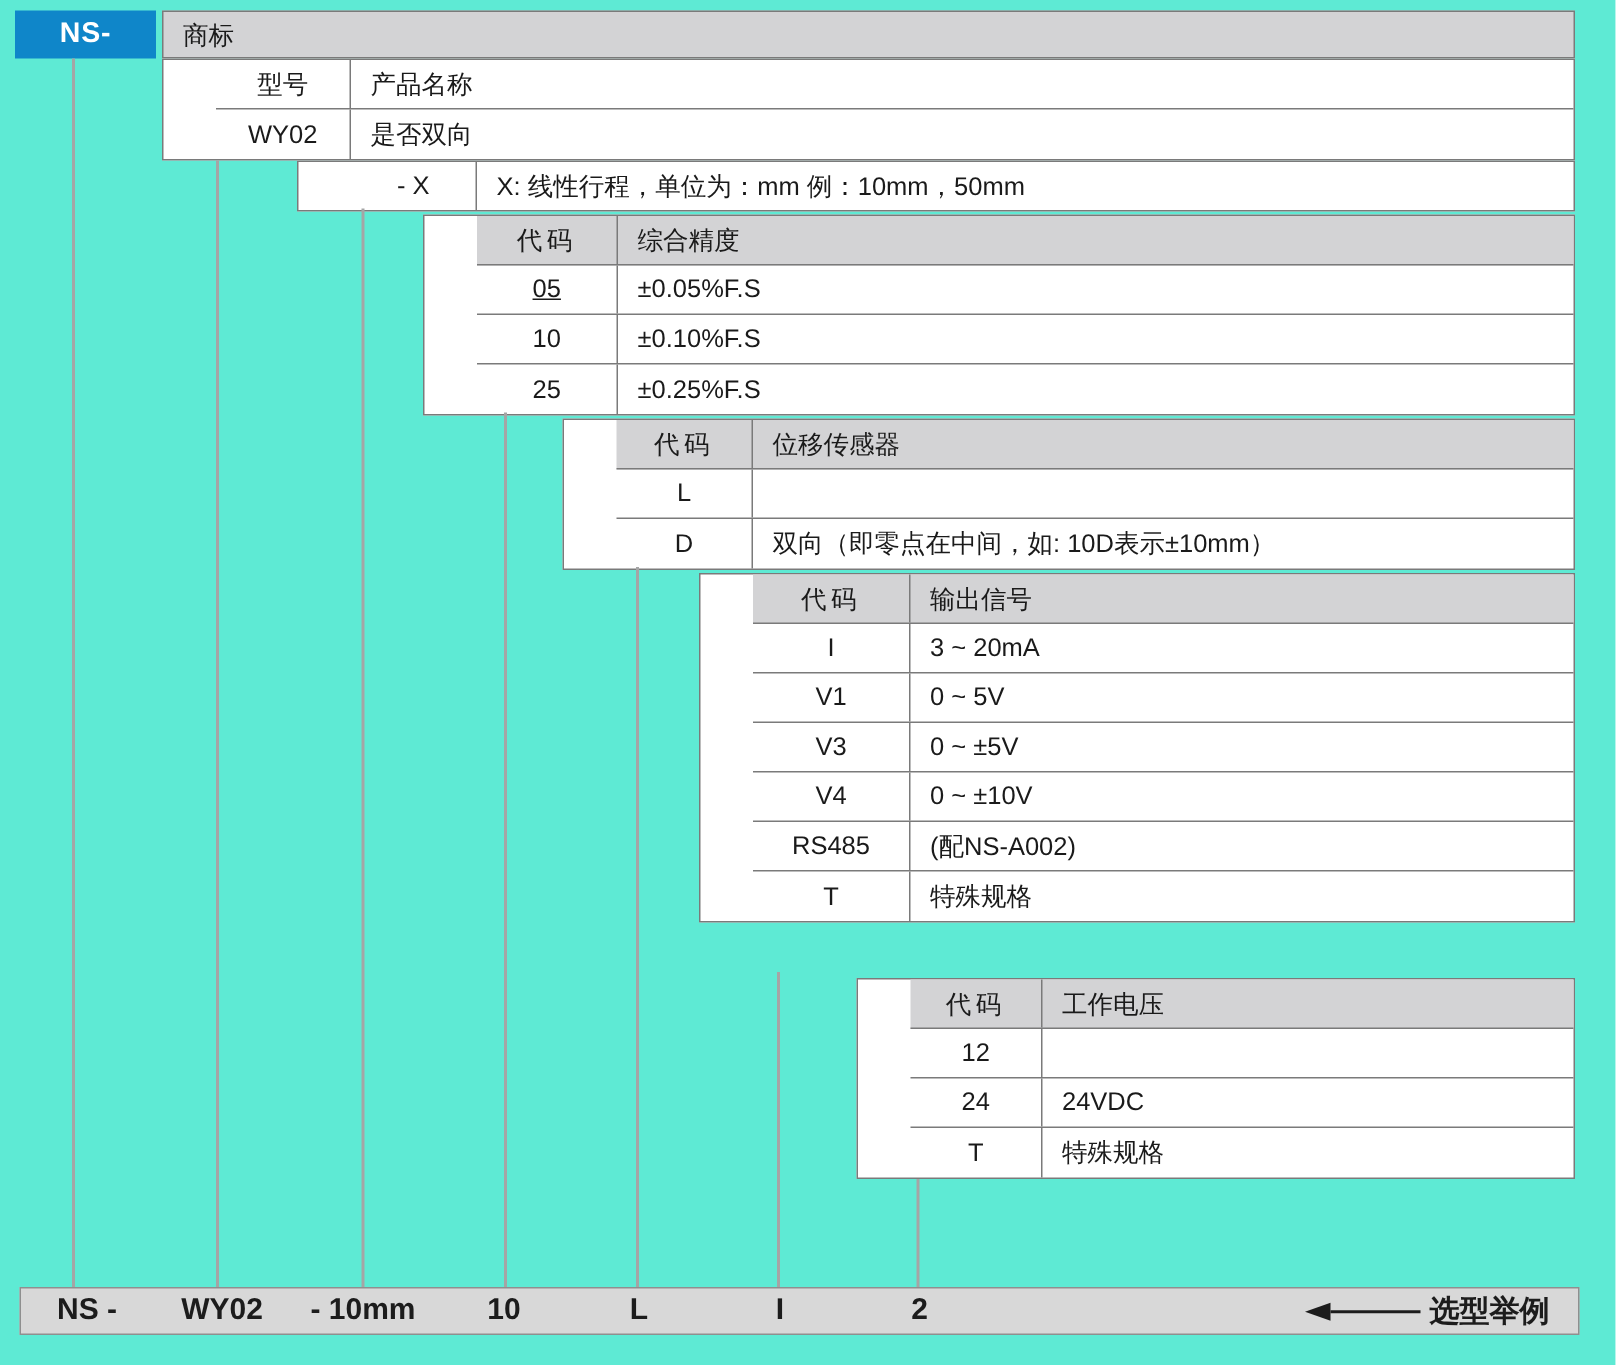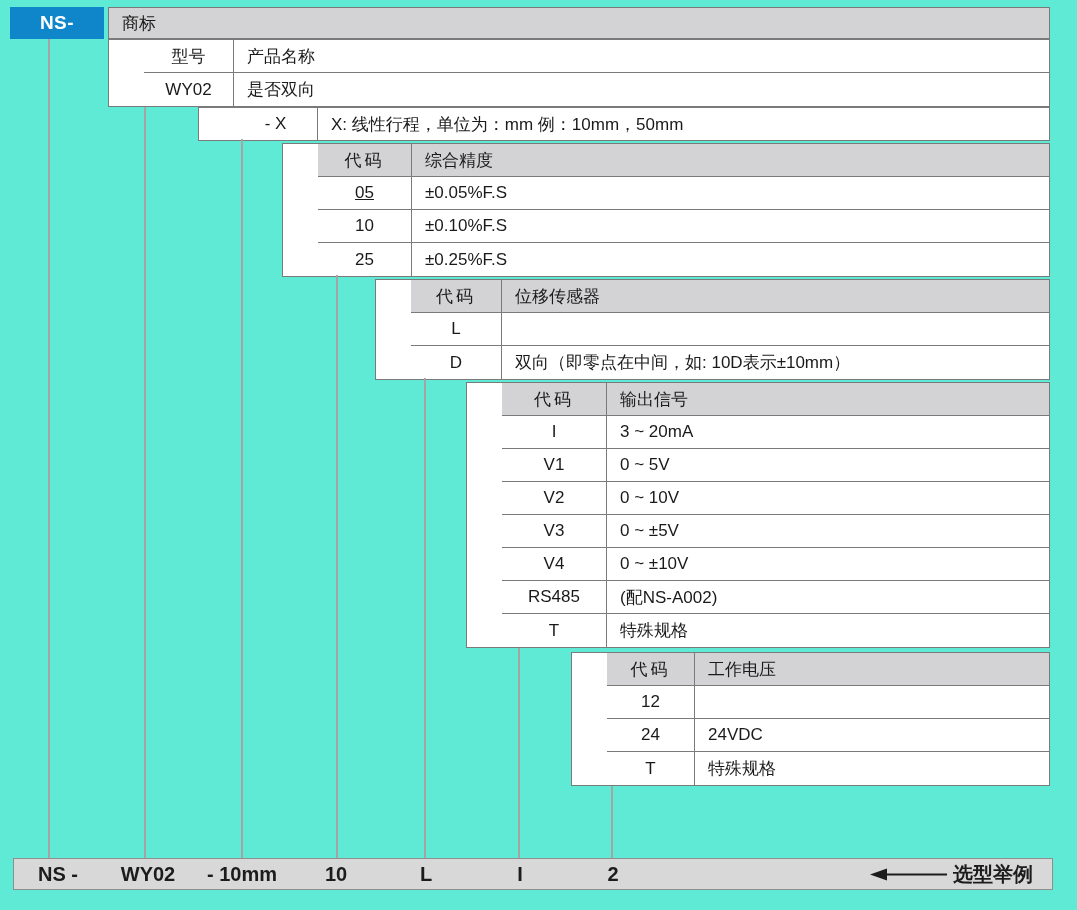--- a/index.html
+++ b/index.html
@@ -113,24 +113,20 @@
     </div>
     <div class="tr">
       <div class="td code" style="width:105px;">I</div>
       <div class="td desc">3 ~ 20mA</div>
     </div>
     <div class="tr">
       <div class="td code" style="width:105px;">V1</div>
       <div class="td desc">0 ~ 5V</div>
     </div>
     <div class="tr">
-      <div class="td code" style="width:105px;">V2</div>
-      <div class="td desc">0 ~ 10V</div>
-    </div>
-    <div class="tr">
       <div class="td code" style="width:105px;">V3</div>
       <div class="td desc">0 ~ ±5V</div>
     </div>
     <div class="tr">
       <div class="td code" style="width:105px;">V4</div>
       <div class="td desc">0 ~ ±10V</div>
     </div>
     <div class="tr">
       <div class="td code" style="width:105px;">RS485</div>
       <div class="td desc">(配NS-A002)</div>

